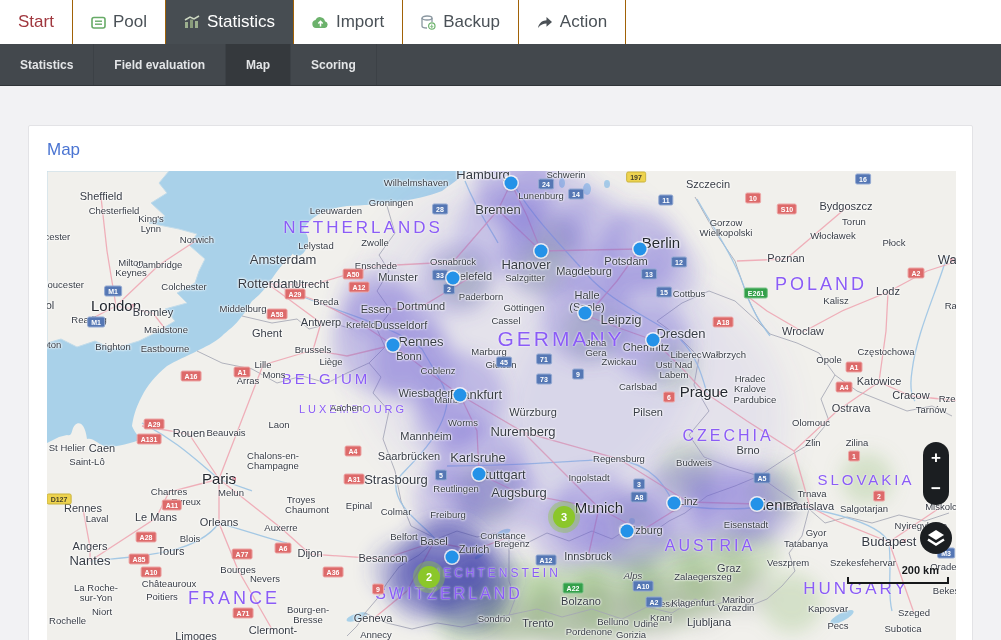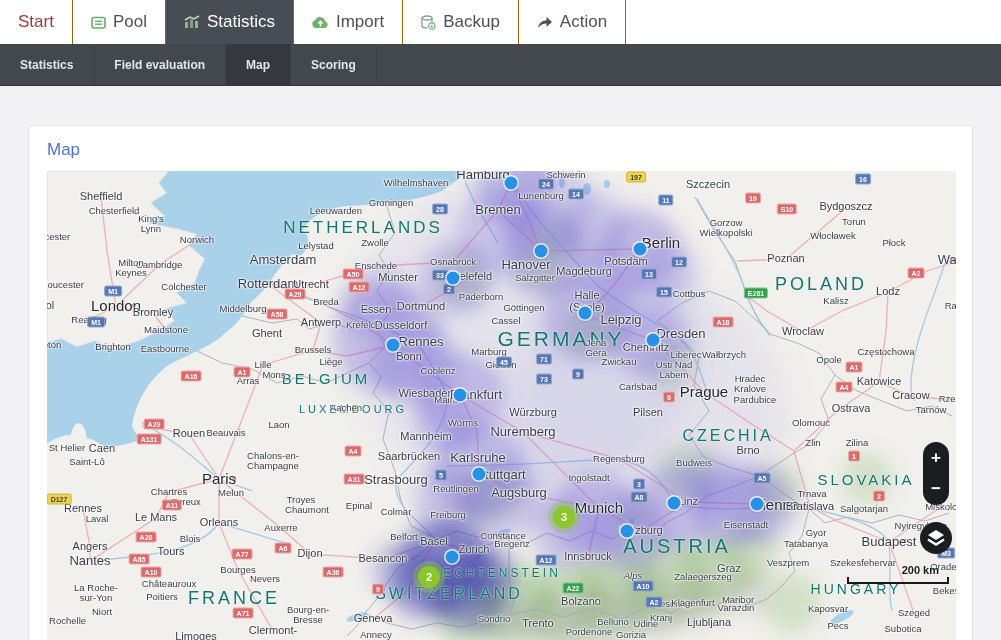--- a/index.html
+++ b/index.html
@@ -26,21 +26,21 @@
   .map{position:relative;width:909px;height:469px;overflow:hidden;background:#f1f0ec;cursor:grab;}
   .map svg.base{position:absolute;left:0;top:0;}
   .layer{position:absolute;left:0;top:0;width:100%;height:100%;}
   .city{position:absolute;transform:translate(-50%,-50%);color:#363b44;line-height:1.08;
     white-space:pre-line;text-align:center;
     text-shadow:0 0 2px #fff,0 0 2px #fff,0 0 3px #fff;pointer-events:none;}
   .city.s{font-size:9.5px;}
   .city.m{font-size:11px;}
   .city.l{font-size:13px;}
   .city.xl{font-size:15px;color:#23272e;}
-  .country-label{position:absolute;transform:translate(-50%,-50%);color:#0f766e;
+  .country-label{position:absolute;transform:translate(-50%,-50%);color:#8b5cf6;
     letter-spacing:3px;white-space:nowrap;text-shadow:0 0 2px #fff;pointer-events:none;}
   .shield{position:absolute;transform:translate(-50%,-50%);font-size:7px;font-weight:bold;
     padding:1px 3px;border-radius:2px;line-height:1;pointer-events:none;}
   .shield.b{background:#5577b4;color:#fff;border:1px solid #93a9d2;}
   .shield.r{background:#dd6a6a;color:#fff;border:1px solid #eda8a8;}
   .shield.g{background:#34a04a;color:#fff;border:1px solid #7cc58b;}
   .shield.y{background:#eed34f;color:#47432a;border:1px solid #c9b33c;}
   .marker{position:absolute;width:13px;height:13px;border-radius:50%;
     transform:translate(-50%,-50%);
     box-shadow:0 0 0 1.5px rgba(255,255,255,.8),0 1px 3px rgba(0,0,0,.35);cursor:pointer;}
@@ -328,25 +328,25 @@
       </svg>
 
       <div class="layer">
           <div class="country-label" style="left: 316px; top: 57px; font-size: 17px;">NETHERLANDS</div>
           <div class="country-label" style="left: 279px; top: 207px; font-size: 15px;">BELGIUM</div>
           <div class="country-label" style="left: 306px; top: 238px; font-size: 11px;">LUXEMBOURG</div>
           <div class="country-label" style="left: 514px; top: 168px; font-size: 21px;">GERMANY</div>
           <div class="country-label" style="left: 187px; top: 427px; font-size: 18px;">FRANCE</div>
           <div class="country-label" style="left: 402px; top: 423px; font-size: 16px;">SWITZERLAND</div>
           <div class="country-label" style="left: 447px; top: 402px; font-size: 12px;">LIECHTENSTEIN</div>
-          <div class="country-label" style="left: 630px; top: 375px; font-size: 20px;">AUSTRIA</div>
+          <div class="country-label" style="left: 663px; top: 375px; font-size: 16px;">AUSTRIA</div>
           <div class="country-label" style="left: 681px; top: 265px; font-size: 16px;">CZECHIA</div>
           <div class="country-label" style="left: 774px; top: 113px; font-size: 18px;">POLAND</div>
           <div class="country-label" style="left: 819px; top: 308px; font-size: 15px;">SLOVAKIA</div>
-          <div class="country-label" style="left: 809px; top: 418px; font-size: 14px;">HUNGARY</div>
+          <div class="country-label" style="left: 809px; top: 418px; font-size: 17px;">HUNGARY</div>
           <div class="city m" style="left: 54px; top: 26px;">Sheffield</div>
           <div class="city s" style="left: 67px; top: 40px;">Chesterfield</div>
           <div class="city s" style="left: 104px; top: 53px;">King's
 Lynn</div>
           <div class="city s" style="left: 150px; top: 69px;">Norwich</div>
           <div class="city s" style="left: 4px; top: 66px;">Leicester</div>
           <div class="city s" style="left: 112px; top: 94px;">Cambridge</div>
           <div class="city s" style="left: 84px; top: 97px;">Milton
 Keynes</div>
           <div class="city s" style="left: 137px; top: 116px;">Colchester</div>
@@ -365,21 +365,21 @@
           <div class="city s" style="left: 519px; top: 4px;">Schwerin</div>
           <div class="city s" style="left: 344px; top: 32px;">Groningen</div>
           <div class="city s" style="left: 289px; top: 40px;">Leeuwarden</div>
           <div class="city l" style="left: 451px; top: 39px;">Bremen</div>
           <div class="city s" style="left: 269px; top: 75px;">Lelystad</div>
           <div class="city s" style="left: 328px; top: 72px;">Zwolle</div>
           <div class="city l" style="left: 236px; top: 89px;">Amsterdam</div>
           <div class="city s" style="left: 329px; top: 95px;">Enschede</div>
           <div class="city s" style="left: 406px; top: 91px;">Osnabrück</div>
           <div class="city l" style="left: 479px; top: 94px;">Hanover</div>
-          <div class="city s" style="left: 478px; top: 107px; margin-left: 10px;">Salzgitter</div>
+          <div class="city s" style="left: 478px; top: 107px;">Salzgitter</div>
           <div class="city l" style="left: 221px; top: 113px;">Rotterdam</div>
           <div class="city m" style="left: 264px; top: 114px;">Utrecht</div>
           <div class="city m" style="left: 351px; top: 107px;">Munster</div>
           <div class="city m" style="left: 424px; top: 106px;">Bielefeld</div>
           <div class="city m" style="left: 537px; top: 101px;">Magdeburg</div>
           <div class="city xl" style="left: 614px; top: 72px;">Berlin</div>
           <div class="city m" style="left: 579px; top: 91px;">Potsdam</div>
           <div class="city s" style="left: 279px; top: 131px;">Breda</div>
           <div class="city s" style="left: 196px; top: 138px;">Middelburg</div>
           <div class="city s" style="left: 434px; top: 126px;">Paderborn</div>

